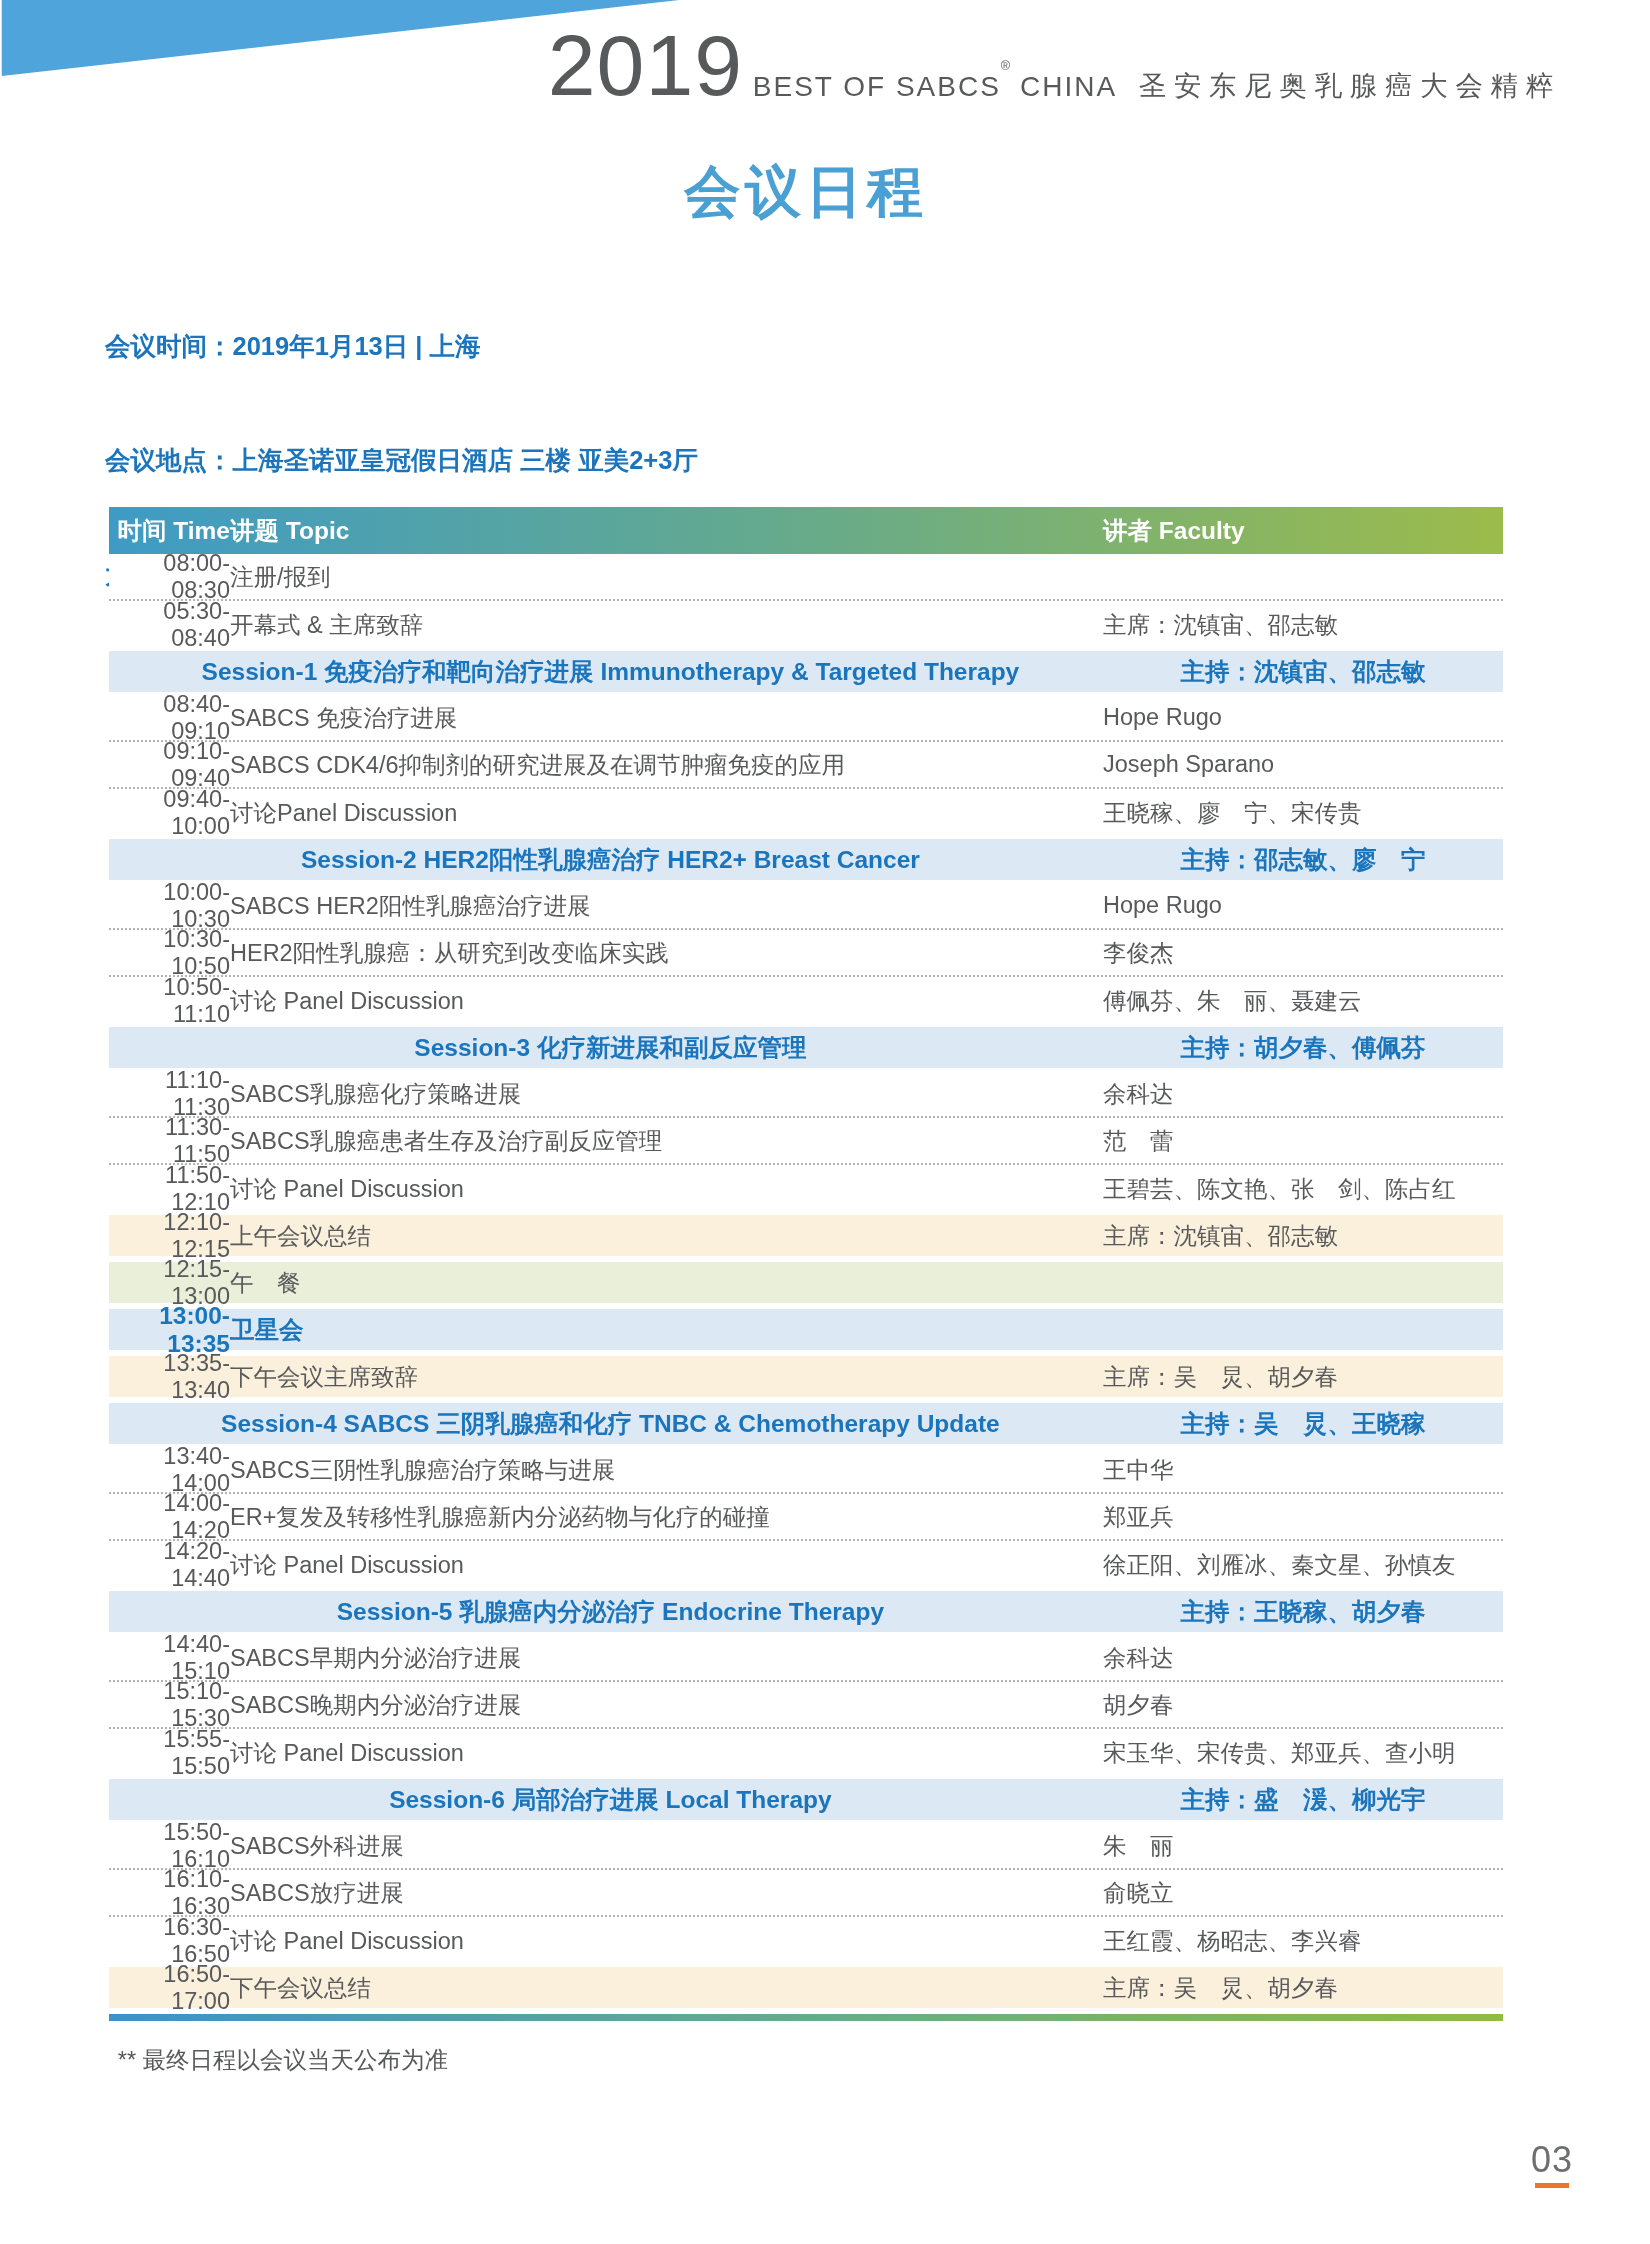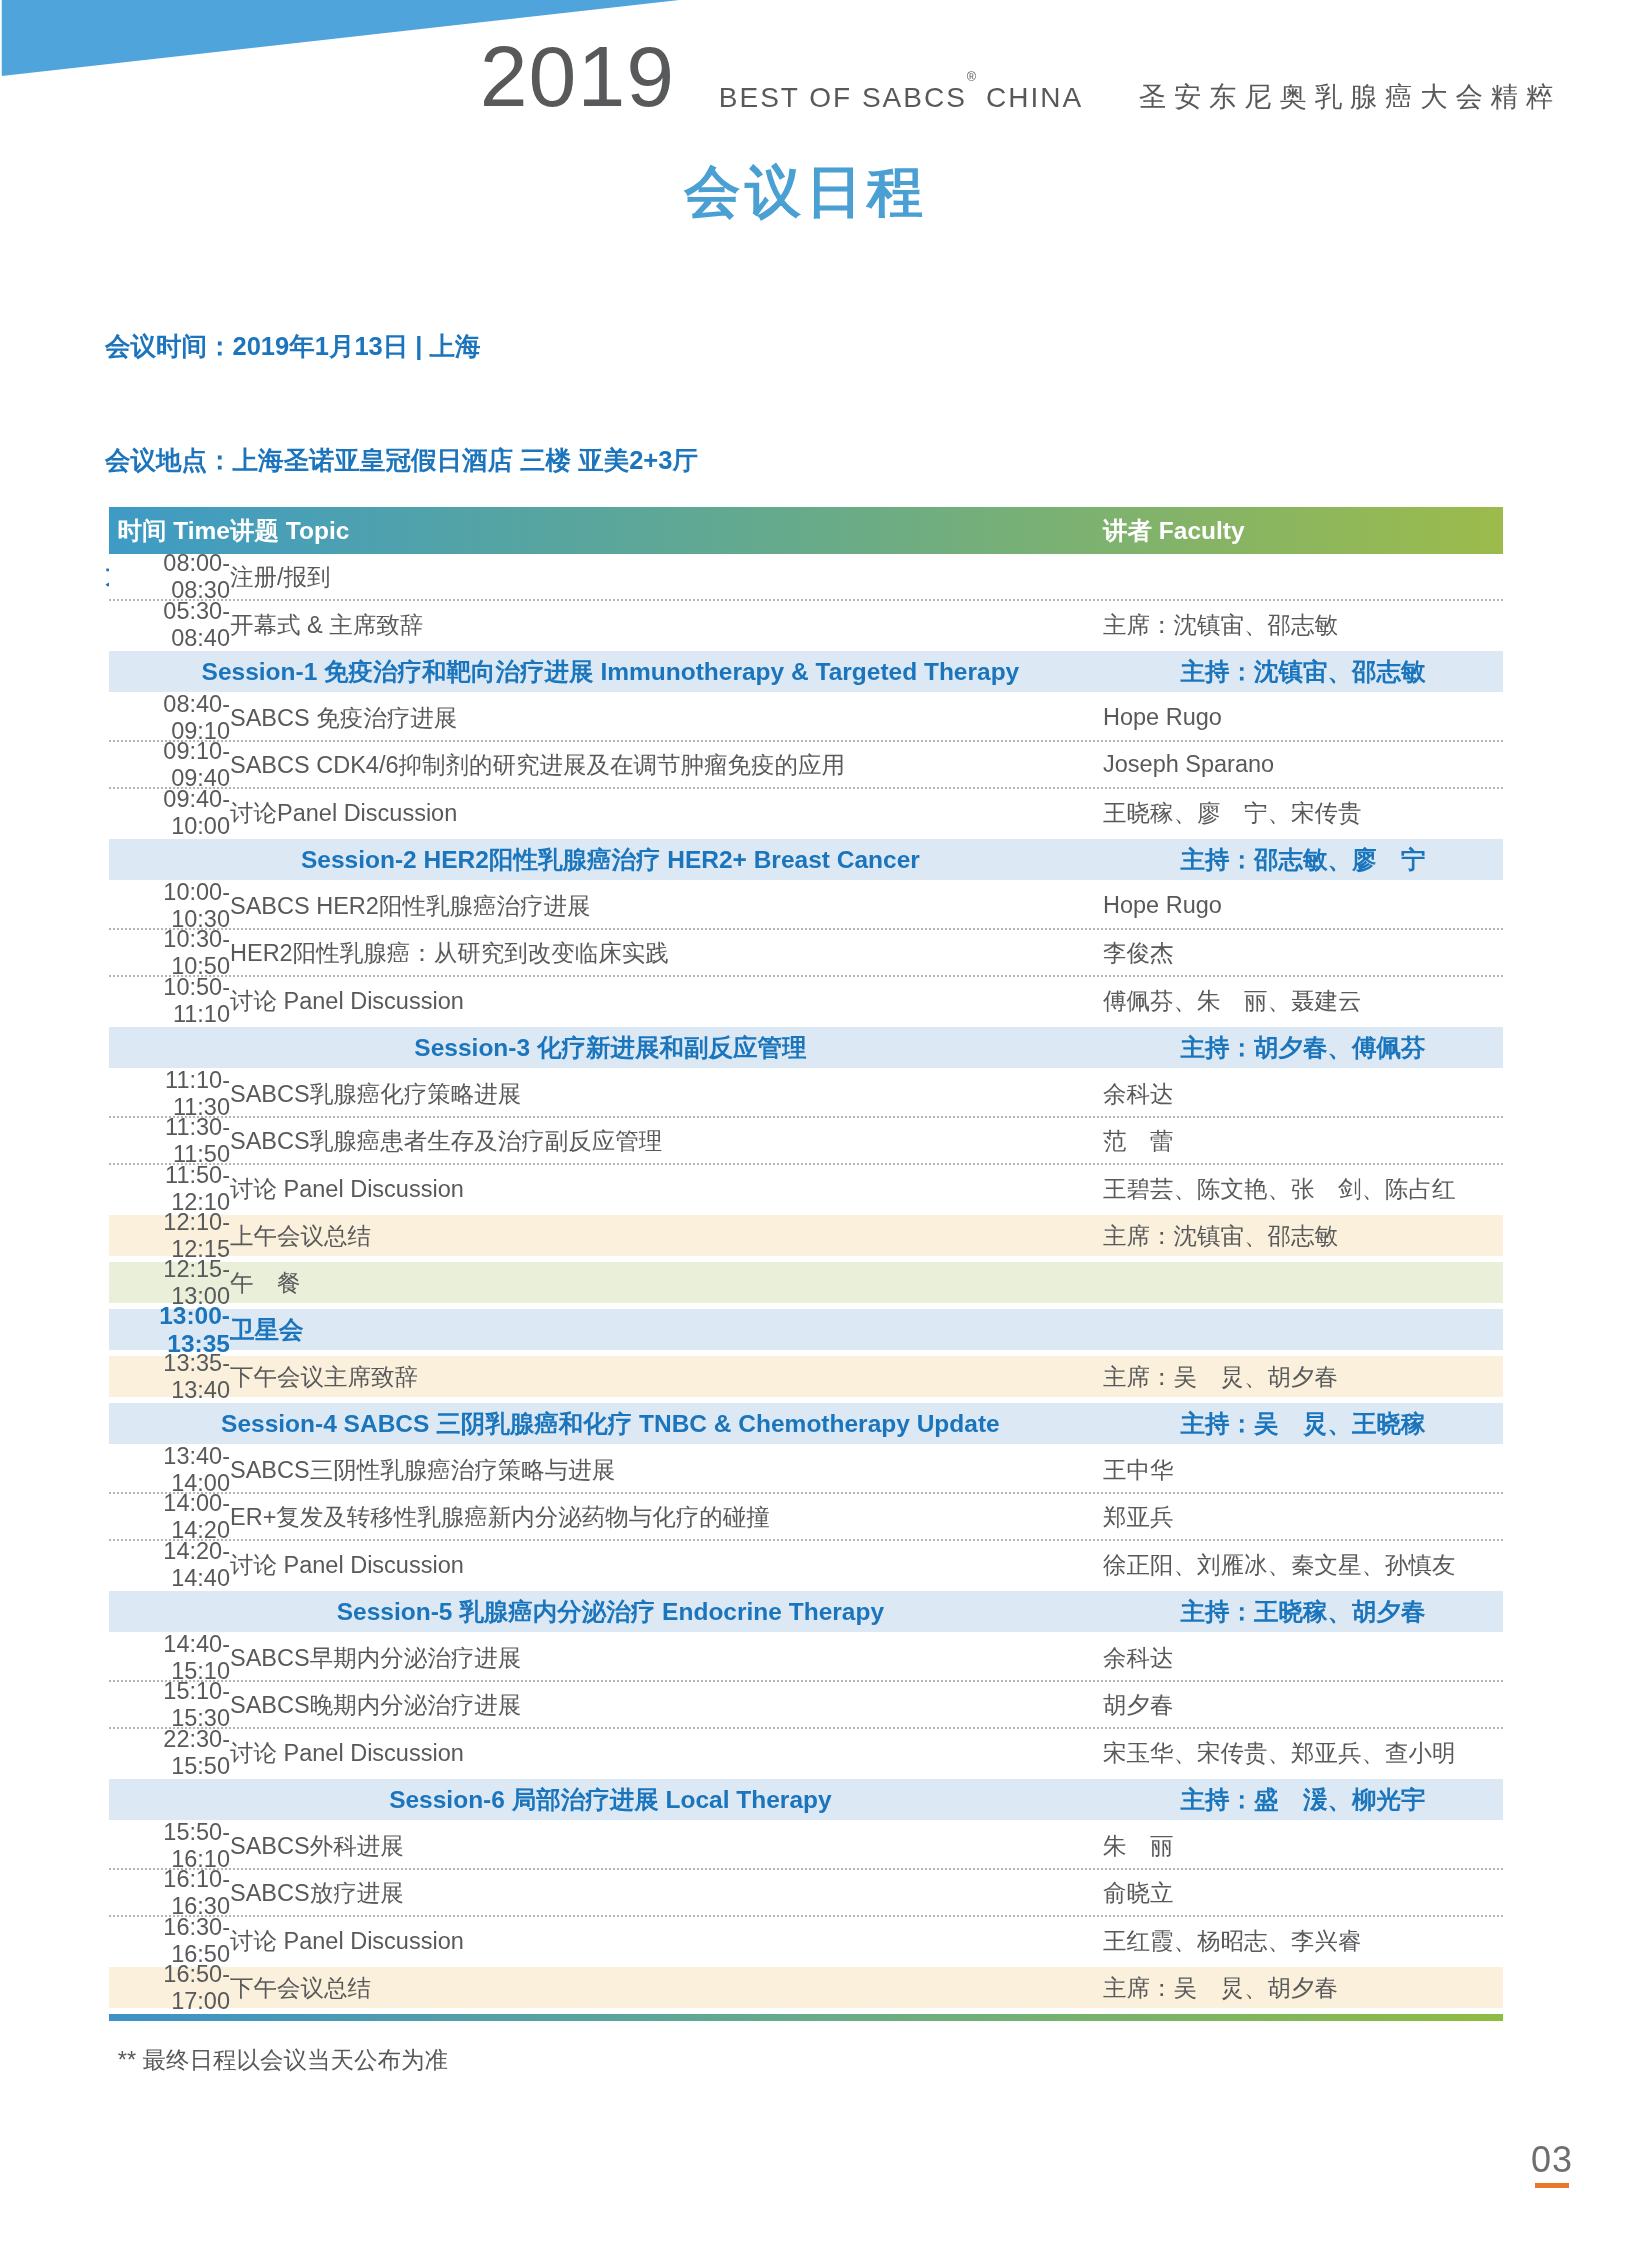--- a/index.html
+++ b/index.html
@@ -19,23 +19,23 @@
     --pagenum-bar:#e8772b;
   }
   html,body{margin:0;padding:0;}
   body{
     width:1651px;height:2245px;position:relative;background:#ffffff;overflow:hidden;
     font-family:"Liberation Sans","DejaVu Sans",sans-serif;
     -webkit-font-smoothing:antialiased;
   }
   .corner-triangle{position:absolute;top:0;left:0;width:686px;height:78px;}
   .brand-line{
-    position:absolute;top:33px;left:0;right:90px;
+    position:absolute;top:22px;left:0;right:90px;
     display:flex;justify-content:flex-end;align-items:baseline;
-    color:var(--body-text);white-space:nowrap;gap:34px;
+    color:var(--body-text);white-space:nowrap;
   }
   .brand-year{font-size:86px;font-weight:400;letter-spacing:1px;line-height:1;}
   .brand-en{font-size:28px;font-weight:400;letter-spacing:2px;margin-left:9.8px;}
   .brand-reg{font-size:12.7px;vertical-align:25.5px;letter-spacing:0;}
   .brand-cn{font-size:27.4px;font-weight:500;letter-spacing:7.8px;margin-left:21.6px;margin-top:12px;}
   .page-title{
     position:absolute;top:155px;left:109px;width:1394px;
     text-align:center;font-size:56px;font-weight:700;color:var(--title-blue);letter-spacing:4.9px;
   }
   .info-block{
@@ -216,21 +216,21 @@
         <div class="cell-time">14:40-15:10</div>
         <div class="cell-topic">SABCS早期内分泌治疗进展</div>
         <div class="cell-faculty">余科达</div>
       </div>
       <div class="row plain dotted">
         <div class="cell-time">15:10-15:30</div>
         <div class="cell-topic">SABCS晚期内分泌治疗进展</div>
         <div class="cell-faculty">胡夕春</div>
       </div>
       <div class="row plain">
-        <div class="cell-time">22:30-15:50</div>
+        <div class="cell-time">15:55-15:50</div>
         <div class="cell-topic">讨论 Panel Discussion</div>
         <div class="cell-faculty">宋玉华、宋传贵、郑亚兵、查小明</div>
       </div>
       <div class="row session">
         <div class="cell-session">Session-6 局部治疗进展 Local Therapy</div>
         <div class="cell-faculty">主持：盛　湲、柳光宇</div>
       </div>
       <div class="row plain dotted">
         <div class="cell-time">15:50-16:10</div>
         <div class="cell-topic">SABCS外科进展</div>

